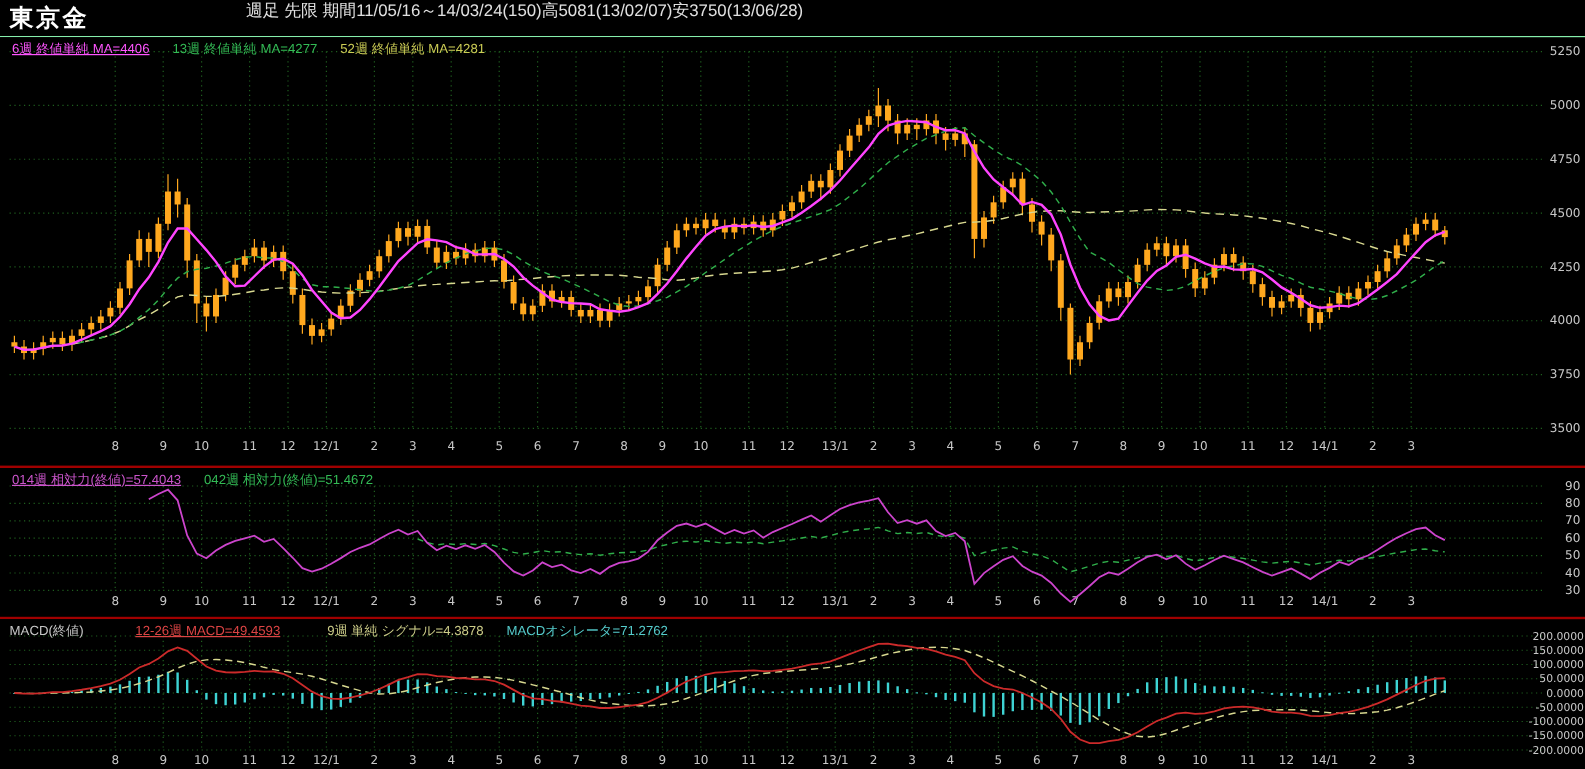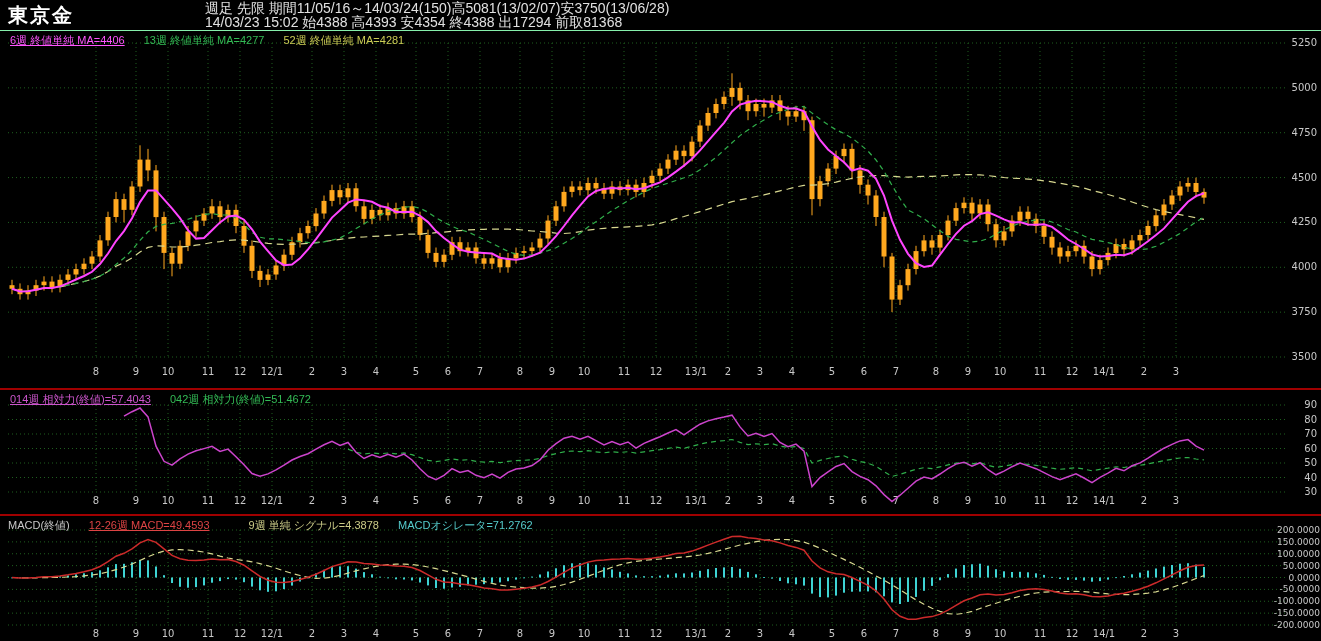--- a/index.html
+++ b/index.html
@@ -20,21 +20,20 @@
 </style>
 </head>
 <body>
 
 <div class="screen">
 
   <div class="header">
     <div class="title">東京金</div>
     <div class="info">
       <div>週足 先限 期間11/05/16～14/03/24(150)高5081(13/02/07)安3750(13/06/28)</div>
-      <div>14/03/23 15:02 始4388 高4393 安4354 終4388 出17294 前取81368</div>
     </div>
   </div>
 
   <div class="panel" id="p-main">
     <div class="ovl" style="left:10px;top:2px">
       <span class="u" style="color: rgb(255, 85, 255);">6週 終値単純 MA=4406</span>
       <span style="color: rgb(51, 187, 85);">13週 終値単純 MA=4277</span>
       <span style="color: rgb(204, 204, 85);">52週 終値単純 MA=4281</span>
     </div>
     <svg id="svg-main" width="1321" height="357">
@@ -513,21 +512,21 @@
         <polyline points="348.0,59.2 356.0,62.1 364.0,64.1 372.0,63.0 380.0,63.8 388.0,63.0 396.0,63.8 404.0,62.9 412.0,64.7 420.0,67.5 428.0,70.3 436.0,71.6 444.0,70.6 452.0,68.8 460.0,70.2 468.0,69.7 476.0,71.3 484.0,72.2 492.0,71.4 500.0,72.7 508.0,71.4 516.0,70.6 524.0,70.3 532.0,69.8 540.0,68.4 548.0,65.7 556.0,63.7 564.0,61.8 572.0,61.0 580.0,61.7 588.0,60.7 596.0,61.8 604.0,62.8 612.0,61.8 620.0,62.5 628.0,61.7 636.0,63.1 644.0,61.8 652.0,60.7 660.0,59.7 668.0,58.4 676.0,57.1 684.0,58.3 692.0,56.3 700.0,54.1 708.0,52.5 716.0,51.4 724.0,50.6 732.0,49.5 740.0,52.4 748.0,54.7 756.0,53.8 764.0,54.6 772.0,53.7 780.0,56.1 788.0,57.3 796.0,56.5 804.0,58.5 812.0,73.1 820.0,70.4 828.0,68.5 836.0,66.8 844.0,65.8 852.0,69.3 860.0,71.5 868.0,73.2 876.0,76.3 884.0,81.5 892.0,86.5 900.0,84.3 908.0,81.8 916.0,79.3 924.0,77.7 932.0,78.6 940.0,76.8 948.0,74.9 956.0,73.2 964.0,72.5 972.0,73.9 980.0,72.7 988.0,75.3 996.0,77.4 1004.0,76.1 1012.0,74.6 1020.0,73.4 1028.0,74.4 1036.0,75.3 1044.0,76.8 1052.0,78.2 1060.0,79.3 1068.0,78.5 1076.0,77.7 1084.0,79.1 1092.0,80.8 1100.0,79.3 1108.0,78.2 1116.0,76.8 1124.0,77.5 1132.0,76.1 1140.0,75.3 1148.0,73.9 1156.0,72.2 1164.0,70.6 1172.0,69.3 1180.0,68.0 1188.0,67.5 1196.0,69.0 1204.0,69.9 " fill="none" stroke="#2fae4a" stroke-width="1.2" stroke-dasharray="5,4"></polyline>
         <polyline points="124.0,26.1 132.0,21.7 140.0,18.0 148.0,26.9 156.0,56.2 164.0,71.3 172.0,75.2 180.0,68.8 188.0,64.1 196.0,60.8 204.0,58.6 212.0,56.4 220.0,61.5 228.0,59.1 236.0,66.7 244.0,74.8 252.0,83.5 260.0,86.3 268.0,83.9 276.0,79.8 284.0,75.1 292.0,70.0 300.0,66.5 308.0,63.7 316.0,59.1 324.0,54.8 332.0,51.4 340.0,55.5 348.0,52.5 356.0,62.3 364.0,68.5 372.0,64.8 380.0,67.5 388.0,64.4 396.0,67.3 404.0,64.1 412.0,70.0 420.0,78.8 428.0,86.2 436.0,89.6 444.0,85.4 452.0,78.6 460.0,82.5 468.0,80.5 476.0,85.3 484.0,87.6 492.0,84.1 500.0,88.2 508.0,82.4 516.0,79.0 524.0,77.9 532.0,75.5 540.0,69.9 548.0,60.2 556.0,53.7 564.0,48.2 572.0,46.3 580.0,49.1 588.0,46.3 596.0,50.7 604.0,55.0 612.0,51.6 620.0,54.6 628.0,52.0 636.0,58.1 644.0,53.4 652.0,50.0 660.0,46.7 668.0,43.0 676.0,39.6 684.0,44.8 692.0,39.3 700.0,34.2 708.0,30.9 716.0,28.7 724.0,27.1 732.0,25.2 740.0,36.9 748.0,45.9 756.0,43.4 764.0,46.4 772.0,43.6 780.0,52.5 788.0,56.7 796.0,54.1 804.0,61.1 812.0,96.6 820.0,87.6 828.0,81.9 836.0,76.5 844.0,73.5 852.0,81.6 860.0,86.4 868.0,89.7 876.0,95.8 884.0,104.6 892.0,111.6 900.0,105.2 908.0,98.3 916.0,91.1 924.0,87.0 932.0,88.9 940.0,84.0 948.0,78.6 956.0,74.1 964.0,72.2 972.0,76.1 980.0,72.7 988.0,79.7 996.0,84.8 1004.0,81.1 1012.0,76.7 1020.0,73.1 1028.0,75.9 1036.0,78.7 1044.0,82.7 1052.0,86.6 1060.0,89.7 1068.0,86.8 1076.0,83.8 1084.0,88.0 1092.0,92.6 1100.0,87.3 1108.0,83.2 1116.0,78.3 1124.0,80.8 1132.0,75.8 1140.0,72.9 1148.0,68.2 1156.0,63.0 1164.0,58.2 1172.0,54.4 1180.0,50.9 1188.0,49.6 1196.0,56.1 1204.0,60.1 " fill="none" stroke="#cc44cc" stroke-width="1.5"></polyline>
       </svg>
   </div>
 
   <div class="sep" style="top:514px"></div>
 
   <div class="panel" id="p-macd">
     <div class="ovl" style="left:8px;top:2px">
       <span style="color: rgb(200, 200, 200);">MACD(終値)</span>
-      <span class="u" style="color: rgb(221, 68, 68);">12-26週 MACD=49.4593</span>
+      <span class="u" style="color: rgb(221, 68, 68); margin-left: 24px;">12-26週 MACD=49.4593</span>
       <span style="color: rgb(204, 204, 136); padding-left: 20px;">9週 単純 シグナル=4.3878</span>
       <span style="color: rgb(85, 204, 204);">MACDオシレータ=71.2762</span>
     </div>
     <svg id="svg-macd" width="1321" height="125">
         <line x1="96" y1="14" x2="96" y2="109" stroke="#1f5f1f" stroke-dasharray="1,3"></line>
         <line x1="136" y1="14" x2="136" y2="109" stroke="#1f5f1f" stroke-dasharray="1,3"></line>
         <line x1="168" y1="14" x2="168" y2="109" stroke="#1f5f1f" stroke-dasharray="1,3"></line>
         <line x1="208" y1="14" x2="208" y2="109" stroke="#1f5f1f" stroke-dasharray="1,3"></line>
         <line x1="240" y1="14" x2="240" y2="109" stroke="#1f5f1f" stroke-dasharray="1,3"></line>
         <line x1="272" y1="14" x2="272" y2="109" stroke="#1f5f1f" stroke-dasharray="1,3"></line>

